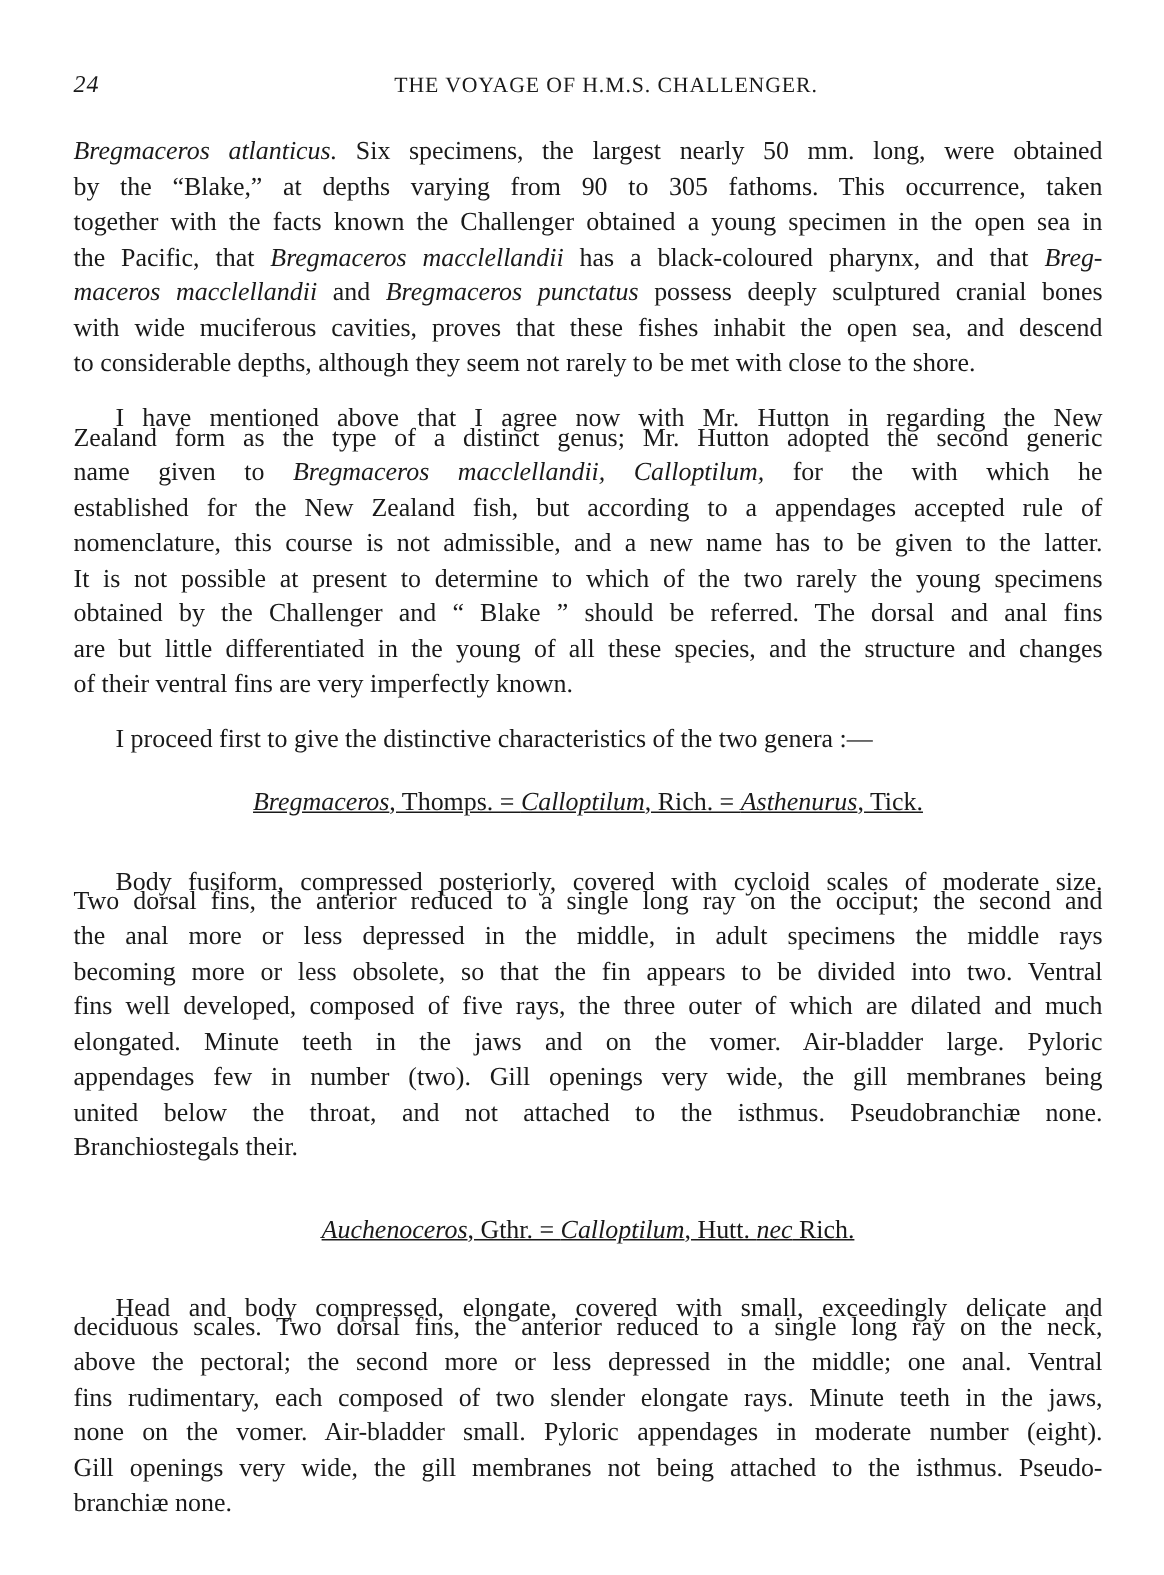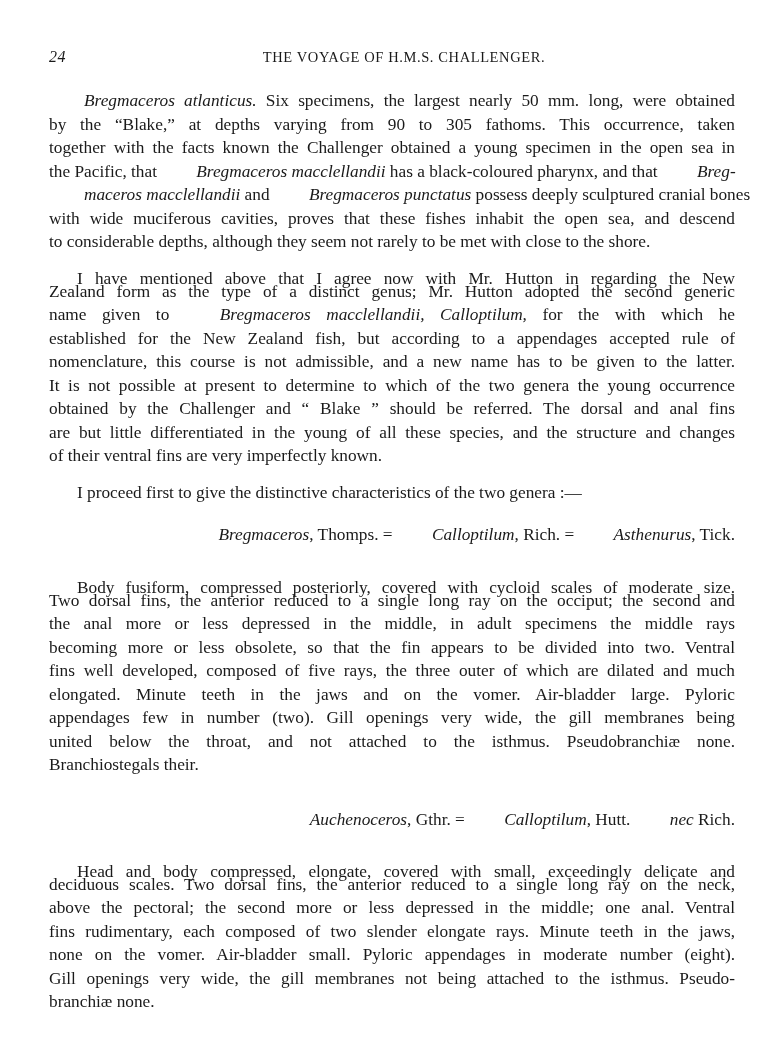--- a/index.html
+++ b/index.html
@@ -14,22 +14,22 @@
       font-size: 14.5px; letter-spacing: 0.6px;
     }
     .header .pageno { position: absolute; left: 0; top: 0; font-size: 16px; font-style: italic; }
     .header .runhead { position: absolute; left: 12px; width: 100%; text-align: center; top: 1px; }
     .line {
       position: absolute; left: 0; width: 686px; height: 23px; line-height: 23px;
       white-space: nowrap; text-align: justify; text-align-last: justify;
     }
     .line.last { text-align-last: left; }
     .line.indent { padding-left: 28px; width: 658px; margin-top: 11px; }
-    .heading { position: absolute; left: 0; width: 686px; text-align: right; line-height: 23px; white-space: nowrap; }
-    i { font-style: italic; margin-left: 35px; }
+    .heading { position: absolute; left: 0; width: 686px; text-align: center; line-height: 23px; white-space: nowrap; text-decoration: underline; }
+    i { font-style: italic; }
   </style>
 </head>
 <body>
 
 <div class="page">
 
   <div class="header">
     <span class="pageno">24</span>
     <span class="runhead">THE VOYAGE OF H.M.S. CHALLENGER.</span>
   </div>
@@ -43,21 +43,21 @@
     <div class="line" style="top:206.5px">with wide muciferous cavities, proves that these fishes inhabit the open sea, and descend</div>
     <div class="line last" style="top:230px">to considerable depths, although they seem not rarely to be met with close to the shore.</div>
   </div>
 
   <div>
     <div class="line indent" style="top:256px">I have mentioned above that I agree now with Mr. Hutton in regarding the New</div>
     <div class="line" style="top:279.5px">Zealand form as the type of a distinct genus; Mr. Hutton adopted the second generic</div>
     <div class="line" style="top:303px"><span>name given to </span><i>Bregmaceros macclellandii, Calloptilum,</i><span> for the with which he</span></div>
     <div class="line" style="top:326.5px">established for the New Zealand fish, but according to a appendages accepted rule of</div>
     <div class="line" style="top:350px">nomenclature, this course is not admissible, and a new name has to be given to the latter.</div>
-    <div class="line" style="top:373.5px">It is not possible at present to determine to which of the two genera the young occurrence</div>
+    <div class="line" style="top:373.5px">It is not possible at present to determine to which of the two rarely the young specimens</div>
     <div class="line" style="top:397px">obtained by the Challenger and “ Blake ” should be referred.  The dorsal and anal fins</div>
     <div class="line" style="top:420.5px">are but little differentiated in the young of all these species, and the structure and changes</div>
     <div class="line last" style="top:444px">of their ventral fins are very imperfectly known.</div>
   </div>
 
   <div class="line indent last" style="top:470px">I proceed first to give the distinctive characteristics of the two genera :—</div>
 
   <div class="heading" style="top:523px"><i>Bregmaceros</i><span>, Thomps. = </span><i>Calloptilum</i><span>, Rich. = </span><i>Asthenurus</i><span>, Tick.</span></div>
 
   <div>

